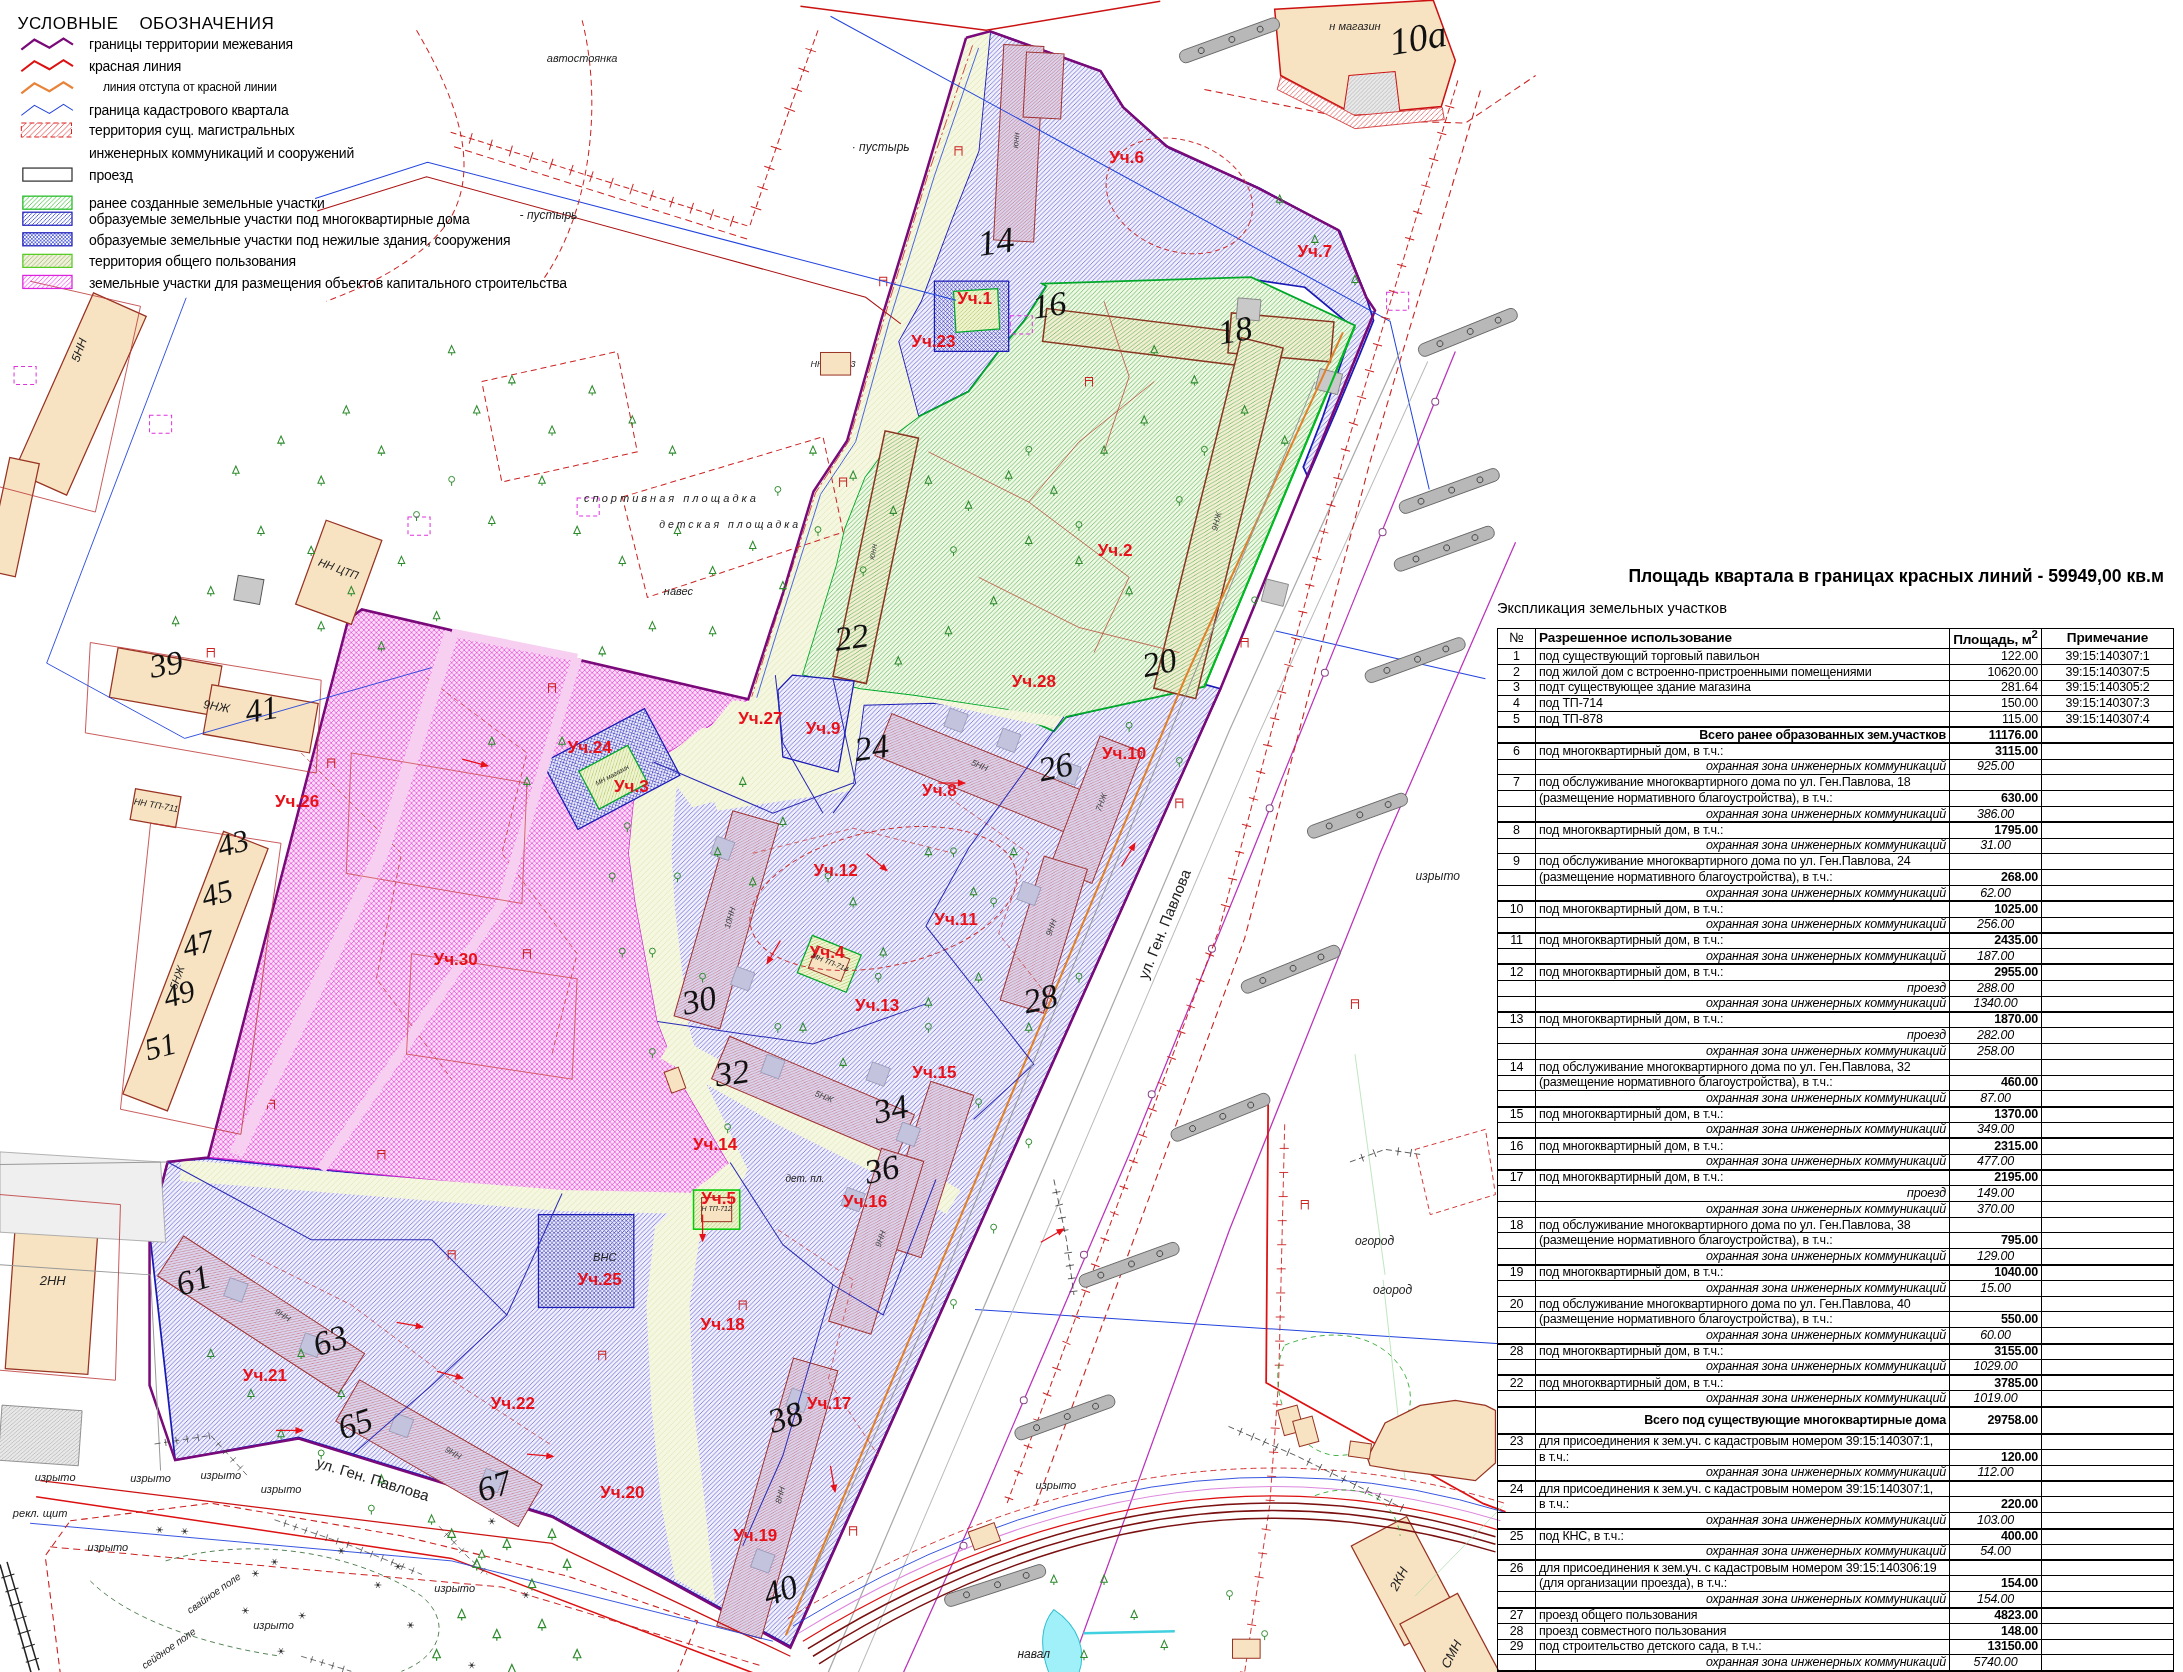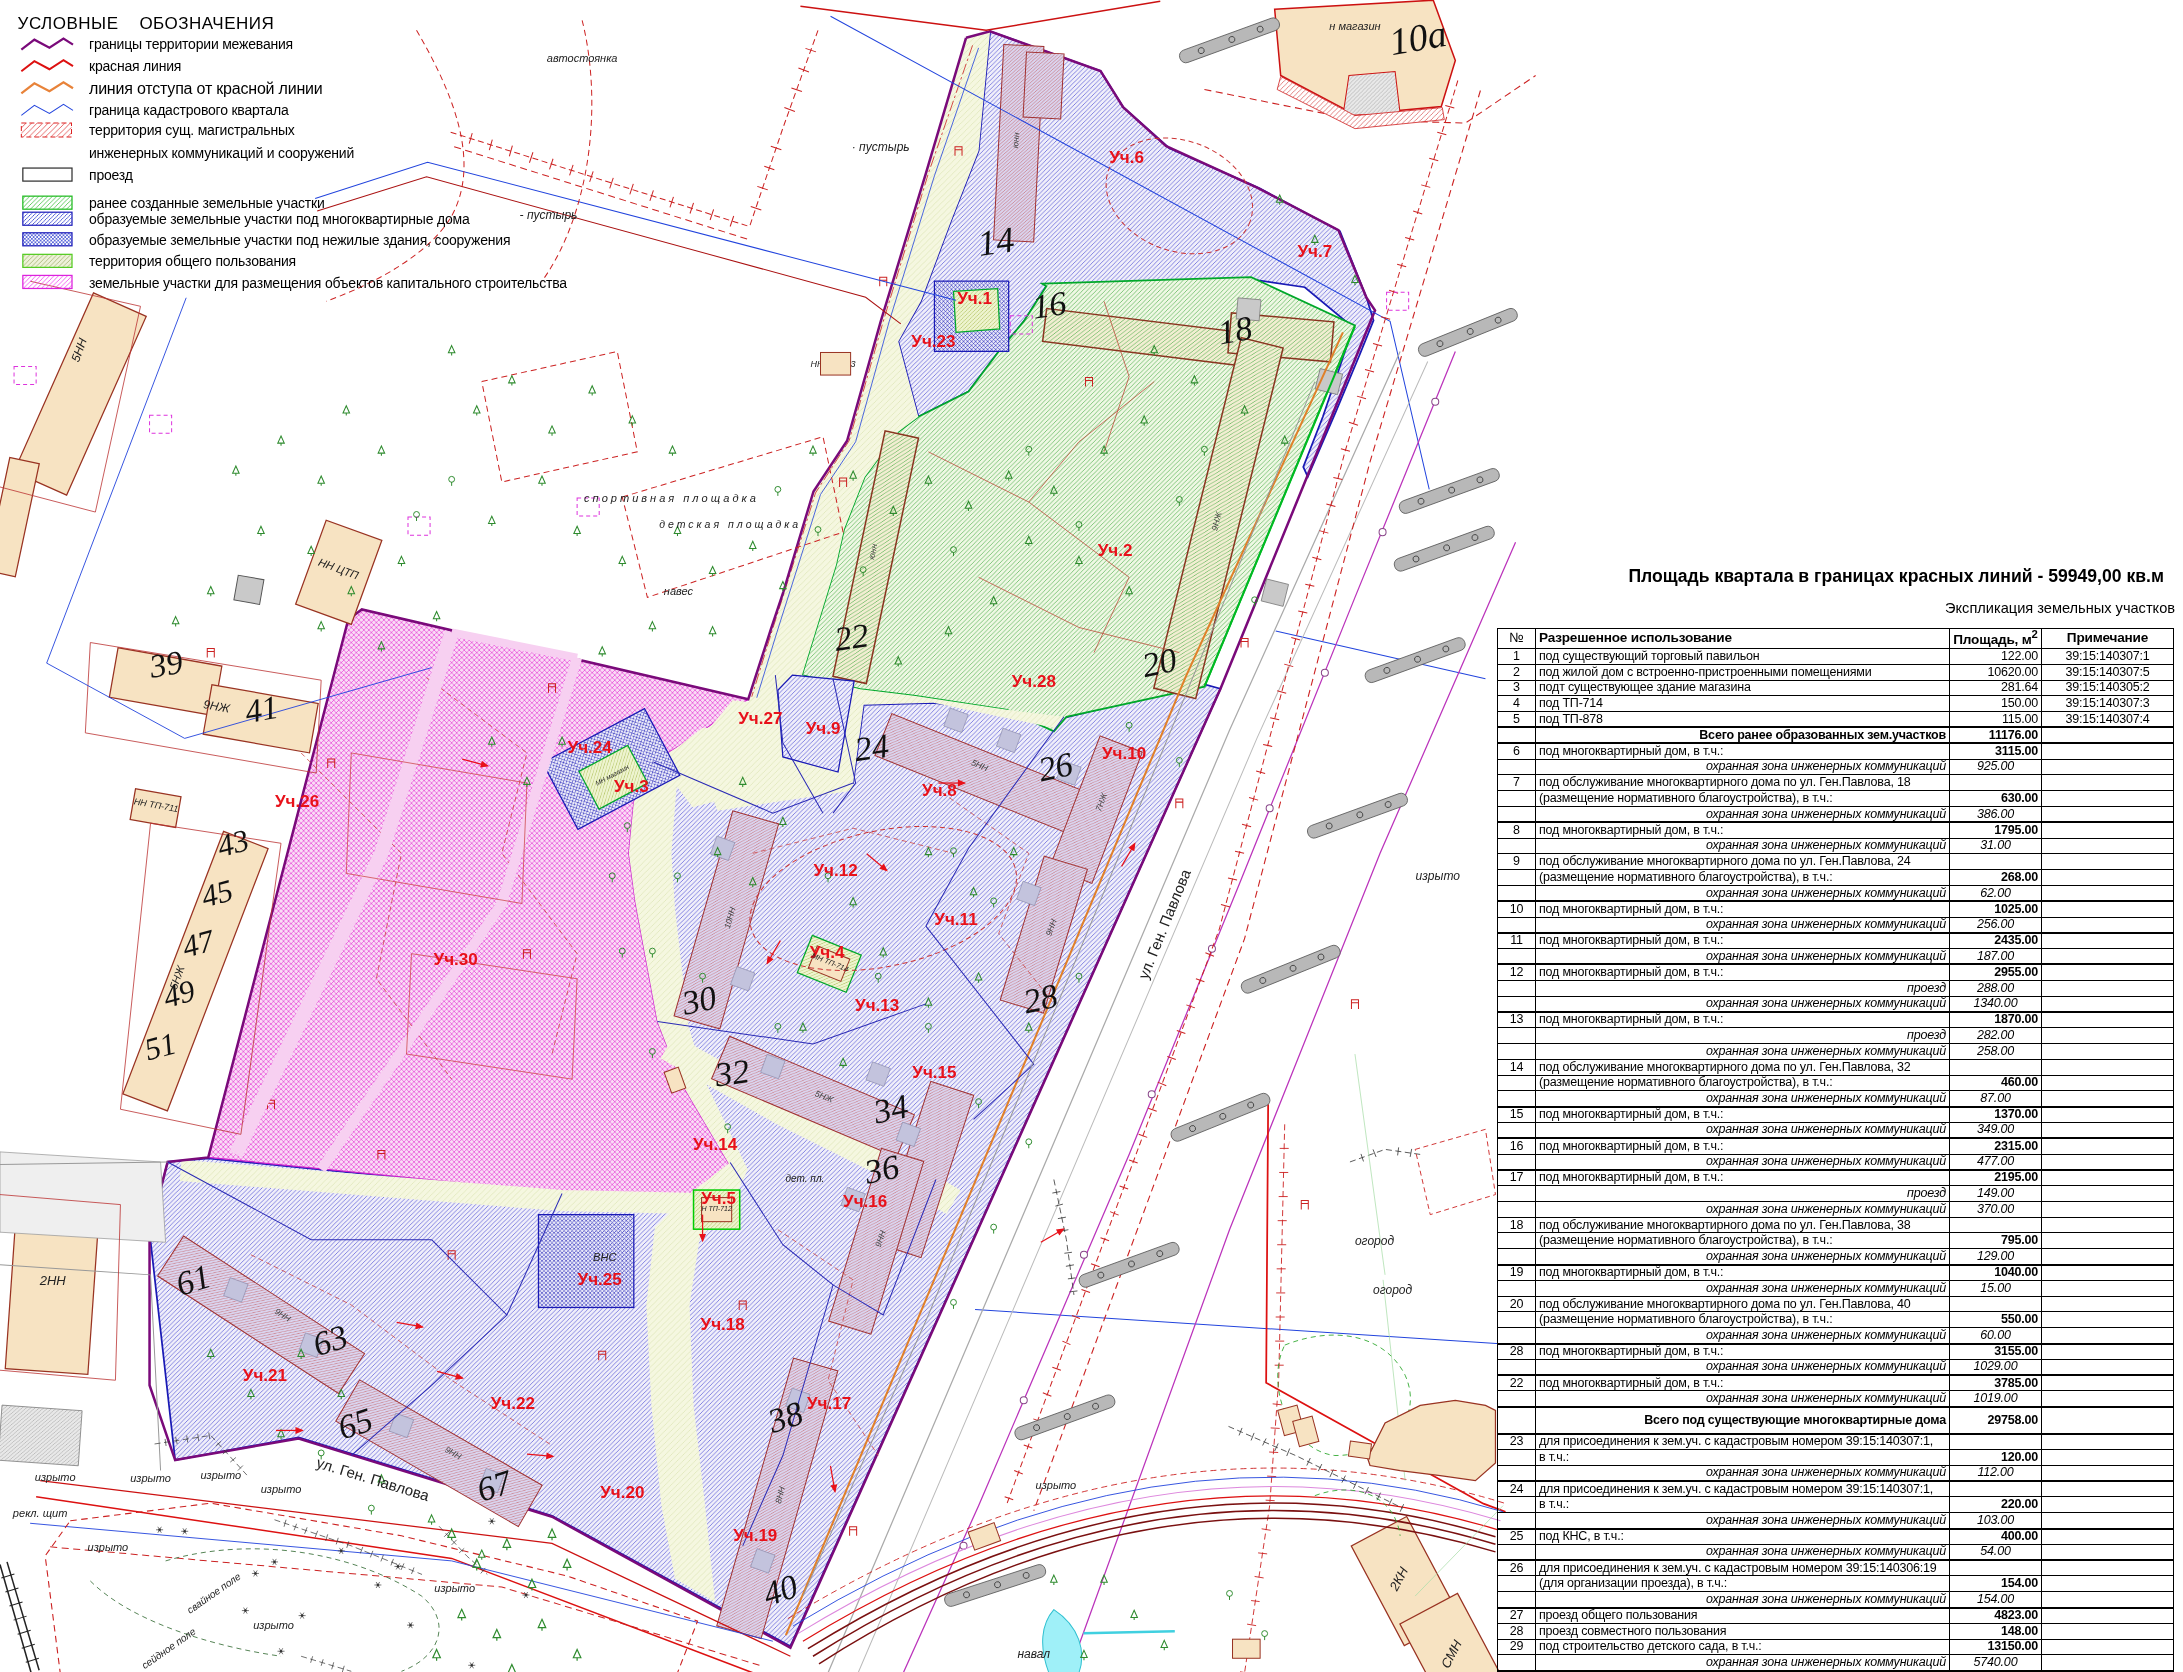--- a/index.html
+++ b/index.html
@@ -1431,35 +1431,35 @@
             <rect width="9" height="9" fill="#eef2da"></rect>
             <path d="M-1,10 L10,-1" stroke="#99a860" stroke-width="1.4"></path>
           </pattern>
 <pattern id="lgPink" width="9" height="9" patternUnits="userSpaceOnUse">
             <path d="M-1,10 L10,-1" stroke="#ee33ee" stroke-width="1.5"></path>
           </pattern>
 </defs>
 </svg>
 <div style="position:absolute;left:89px;top:36px;font-size:14px;letter-spacing:-0.2px;white-space:nowrap">границы территории межевания</div>
 <div style="position:absolute;left:89px;top:58px;font-size:14px;letter-spacing:-0.2px;white-space:nowrap">красная линия</div>
-<div style="position:absolute;left:89px;top:80px;font-size:16px;letter-spacing:-0.2px;white-space:nowrap">линия отступа от красной линии</div>
+<div style="position:absolute;left:103px;top:80px;font-size:12px;letter-spacing:-0.2px;white-space:nowrap">линия отступа от красной линии</div>
 <div style="position:absolute;left:89px;top:102px;font-size:14px;letter-spacing:-0.2px;white-space:nowrap">граница кадастрового квартала</div>
 <div style="position:absolute;left:89px;top:122px;font-size:14px;letter-spacing:-0.2px;white-space:nowrap">территория  сущ. магистральных</div>
 <div style="position:absolute;left:89px;top:145px;font-size:14px;letter-spacing:-0.2px;white-space:nowrap">инженерных коммуникаций и сооружений</div>
 <div style="position:absolute;left:89px;top:167px;font-size:14px;letter-spacing:-0.2px;white-space:nowrap">проезд</div>
 <div style="position:absolute;left:89px;top:195px;font-size:14px;letter-spacing:-0.2px;white-space:nowrap">ранее созданные земельные участки</div>
 <div style="position:absolute;left:89px;top:211px;font-size:14px;letter-spacing:-0.2px;white-space:nowrap">образуемые земельные участки под многоквартирные дома</div>
 <div style="position:absolute;left:89px;top:232px;font-size:14px;letter-spacing:-0.2px;white-space:nowrap">образуемые земельные участки под нежилые здания, сооружения</div>
 <div style="position:absolute;left:89px;top:253px;font-size:14px;letter-spacing:-0.2px;white-space:nowrap">территория общего пользования</div>
 <div style="position:absolute;left:89px;top:275px;font-size:14px;letter-spacing:-0.2px;white-space:nowrap">земельные участки для размещения объектов капитального строительства</div>
 </div>
 
 <div style="position:absolute;left:1466px;top:566px;width:698px;text-align:right;font-size:17.6px;font-weight:bold">Площадь квартала в границах красных линий - 59949,00 кв.м</div>
 
-<div style="position:absolute;left:1497px;top:600px;width:678px;text-align:right;font-size:14.6px">Экспликация земельных участков</div>
+<div style="position:absolute;left:1497px;top:600px;width:678px;text-align:left;font-size:14.6px">Экспликация земельных участков</div>
 
 <table class="ex" style="left:1497px;top:628px;width:676px">
 <colgroup>
         <col style="width:38px">
         <col style="width:414px">
         <col style="width:92px">
         <col style="width:132px">
       </colgroup>
 <tbody>
         <tr class="hd" style="height:20px">

